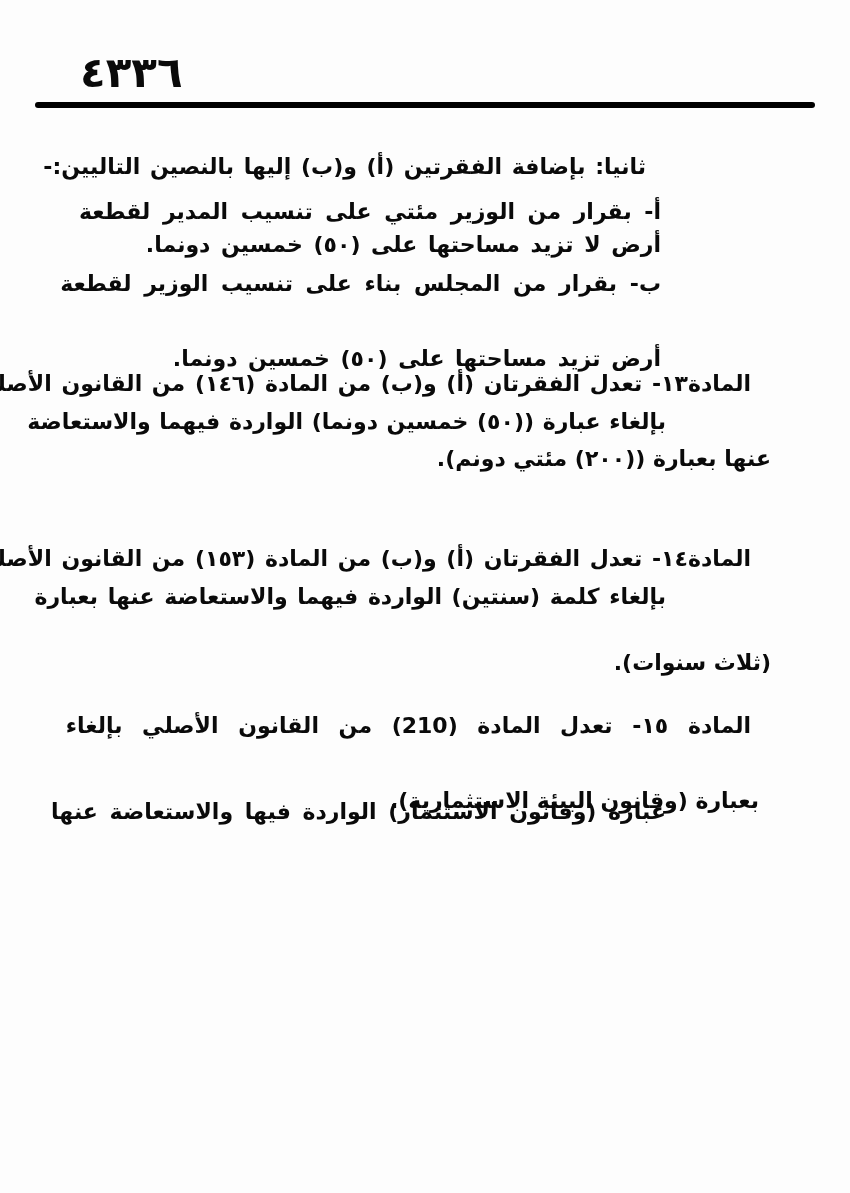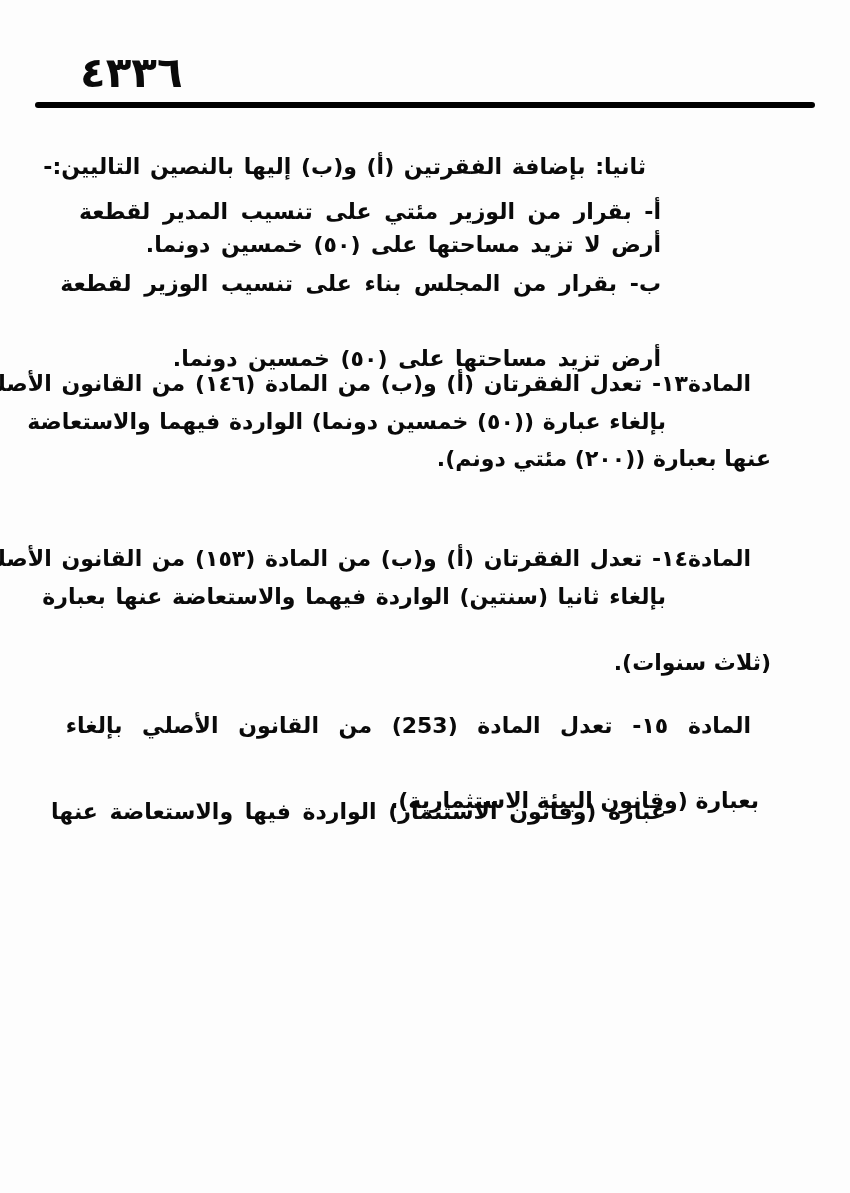--- a/index.html
+++ b/index.html
@@ -102,21 +102,21 @@
     <div class="ln center" id="ln-a2">أرض لا تزيد مساحتها على (٥٠) خمسين دونما.</div>
 
     <div class="ln" id="ln-b1">ب- بقرار من المجلس بناء على تنسيب الوزير لقطعة</div>
     <div class="ln center" id="ln-b2">أرض تزيد مساحتها على (٥٠) خمسين دونما.</div>
 
     <div class="ln" id="ln-13-1">المادة١٣- تعدل الفقرتان (أ) و(ب) من المادة (١٤٦) من القانون الأصلي</div>
     <div class="ln" id="ln-13-2">بإلغاء عبارة ((٥٠) خمسين دونما) الواردة فيهما والاستعاضة</div>
     <div class="ln center" id="ln-13-3">عنها بعبارة ((٢٠٠) مئتي دونم).</div>
 
     <div class="ln" id="ln-14-1">المادة١٤- تعدل الفقرتان (أ) و(ب) من المادة (١٥٣) من القانون الأصلي</div>
-    <div class="ln" id="ln-14-2">بإلغاء ثانيا (سنتين) الواردة فيهما والاستعاضة عنها بعبارة</div>
+    <div class="ln" id="ln-14-2">بإلغاء كلمة (سنتين) الواردة فيهما والاستعاضة عنها بعبارة</div>
     <div class="ln center" id="ln-14-3">(ثلاث سنوات).</div>
 
-    <div class="ln" id="ln-15-1">المادة ١٥- تعدل المادة (253) من القانون الأصلي بإلغاء</div>
+    <div class="ln" id="ln-15-1">المادة ١٥- تعدل المادة (210) من القانون الأصلي بإلغاء</div>
     <div class="ln" id="ln-15-2">عبارة (وقانون الاستثمار) الواردة فيها والاستعاضة عنها</div>
     <div class="ln center" id="ln-15-3">بعبارة (وقانون البيئة الاستثمارية).</div>
 
   </div>
 </div>
 
 </body></html>

